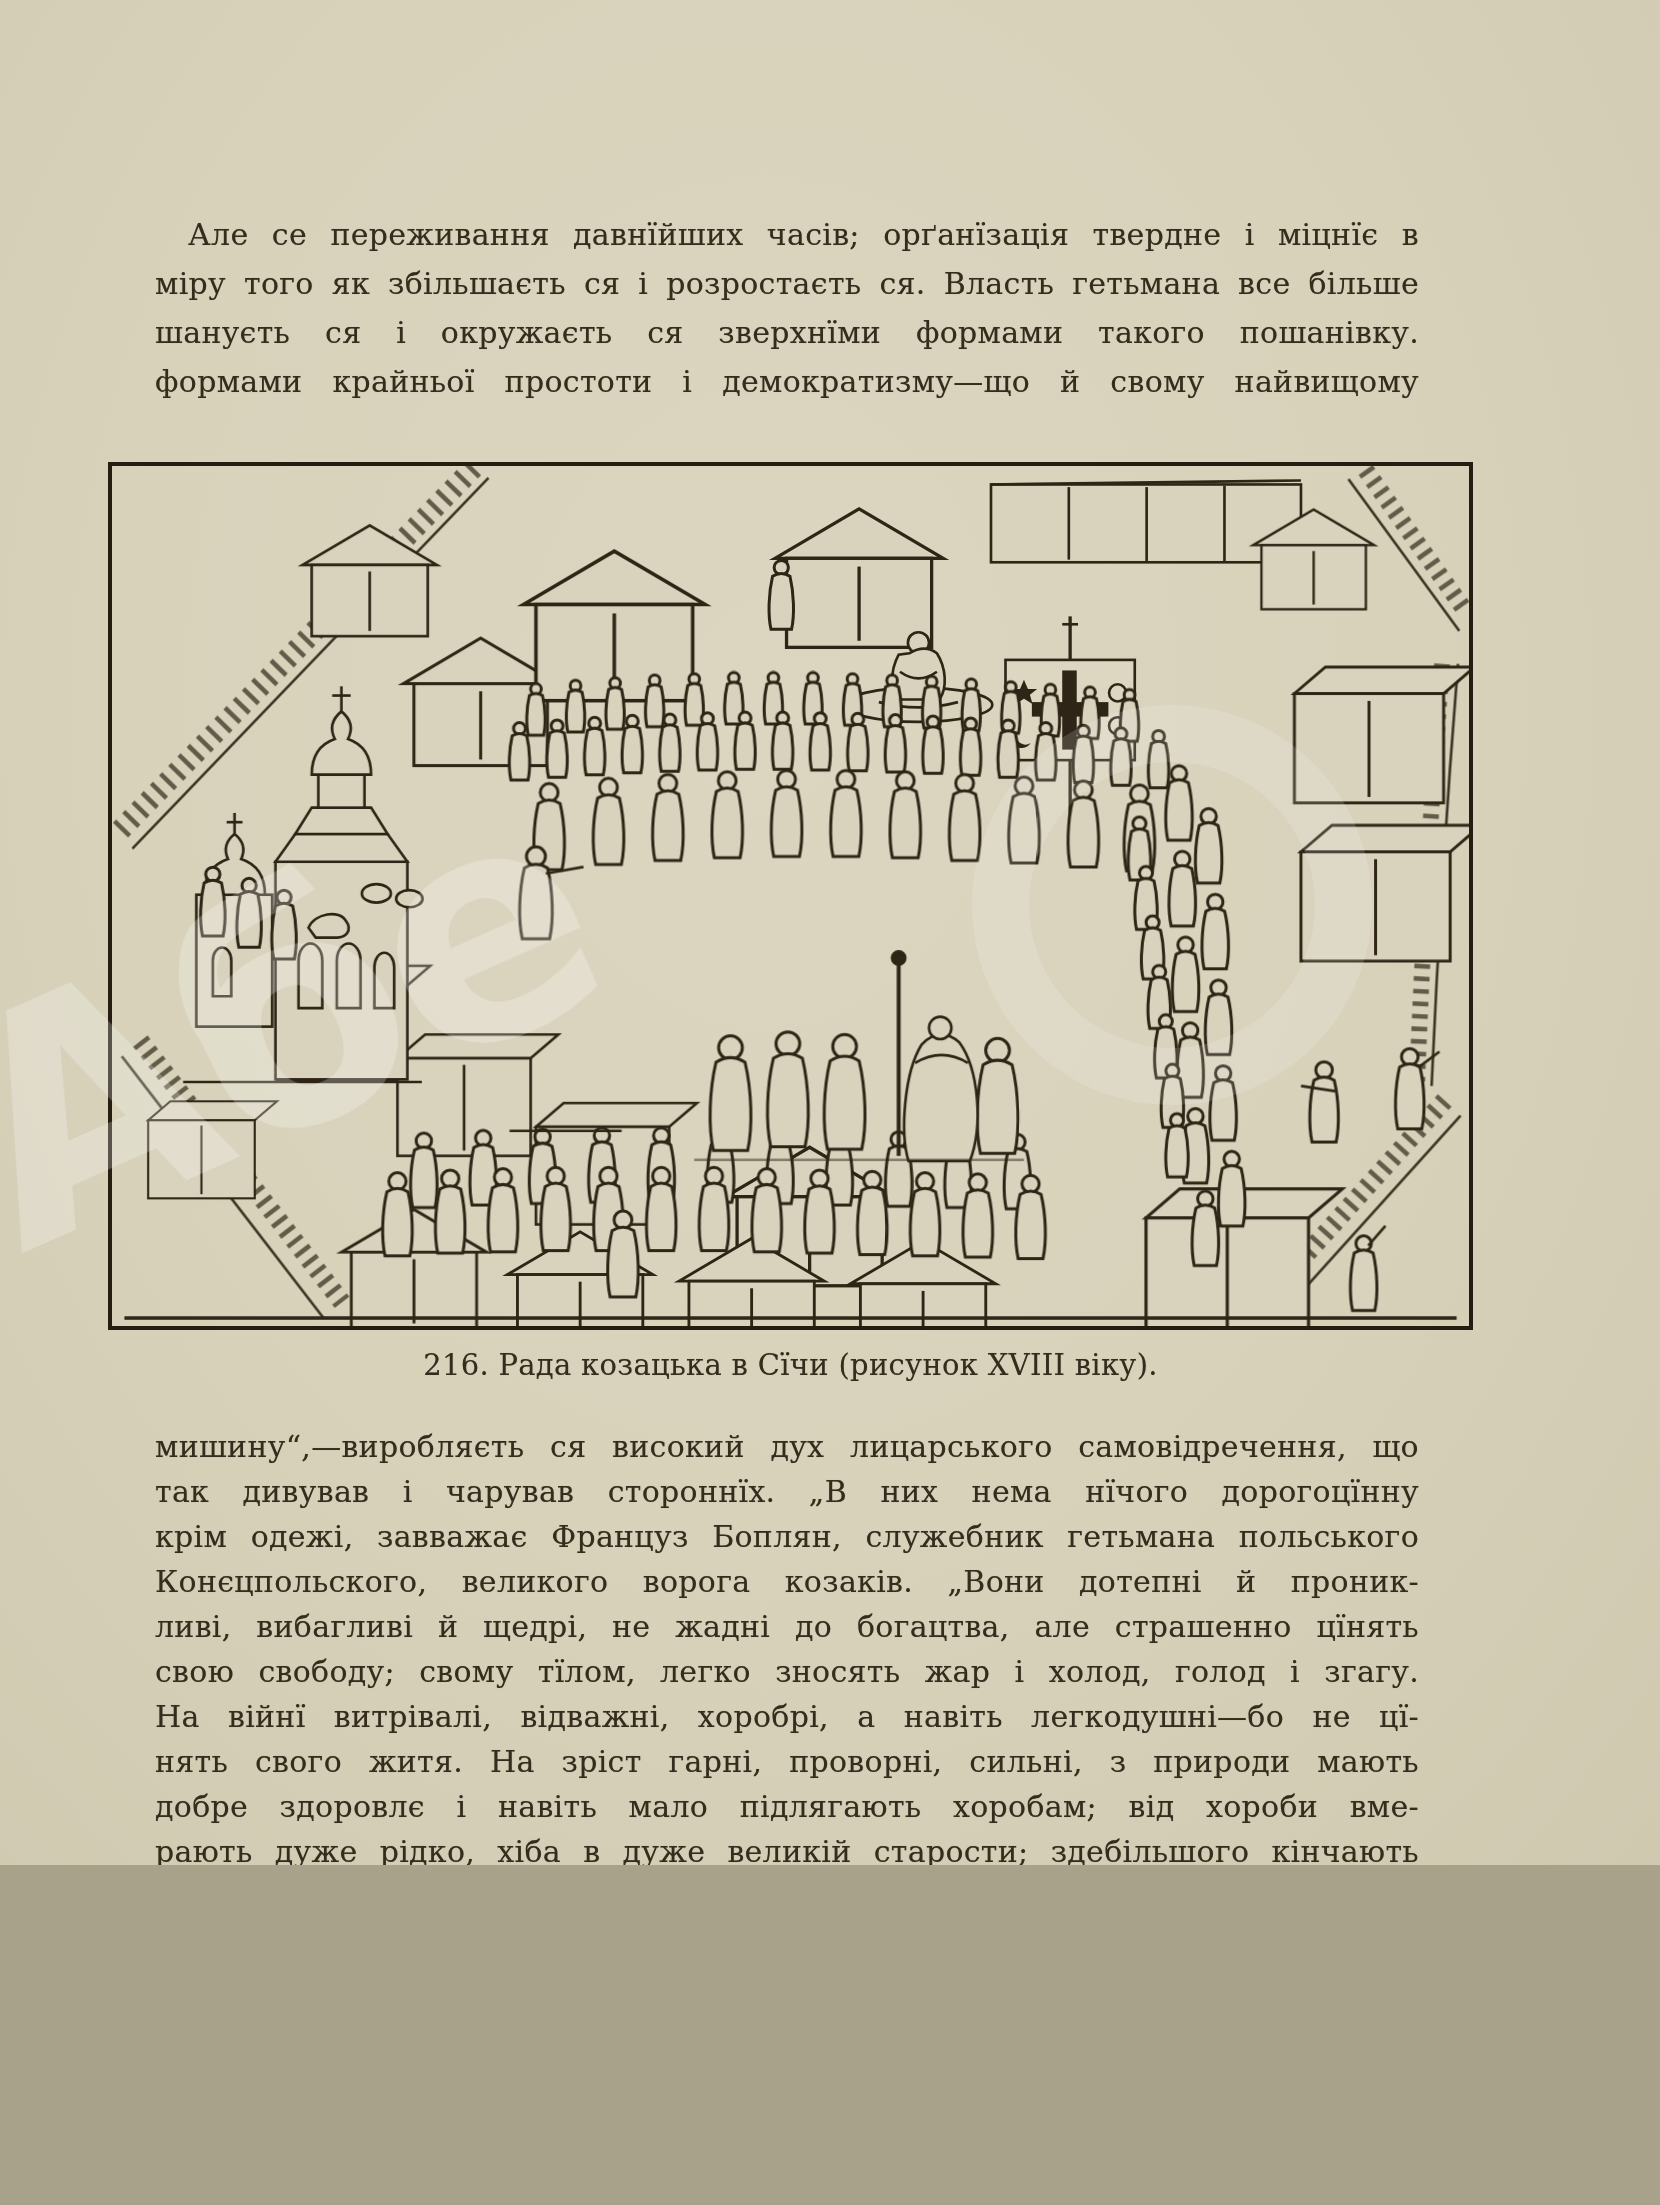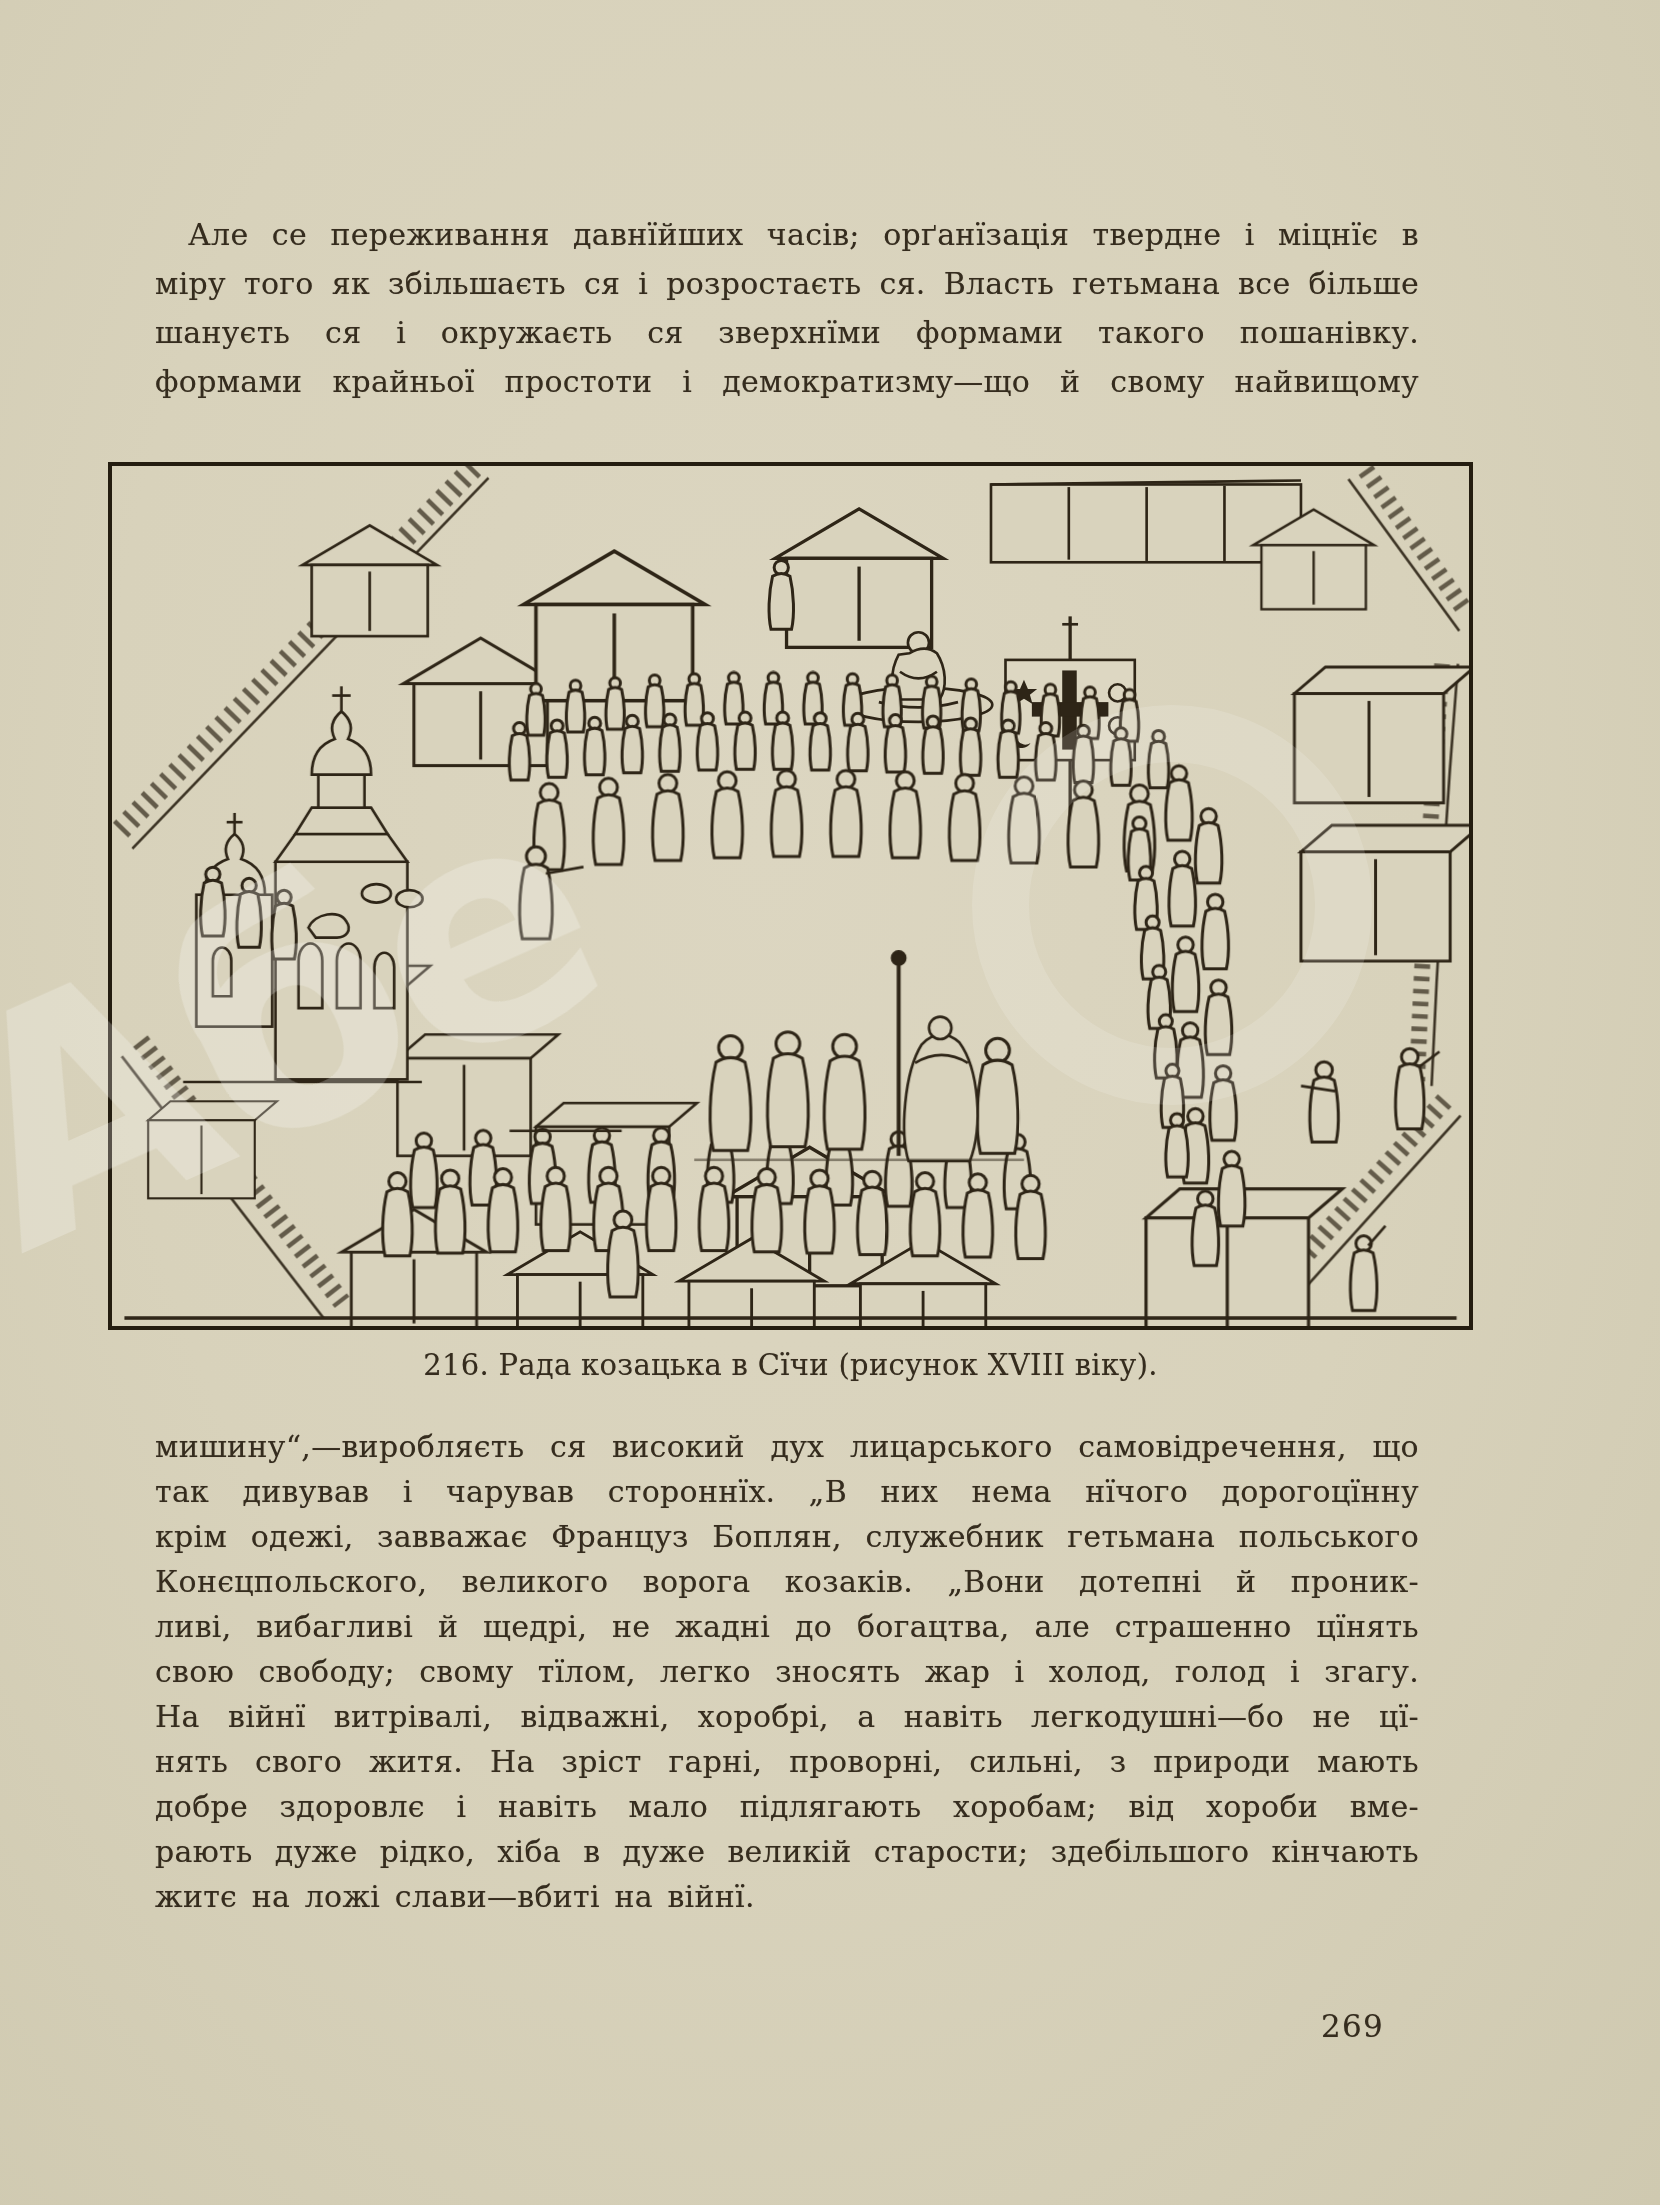--- a/index.html
+++ b/index.html
@@ -1,17 +1,17 @@
 <!DOCTYPE html>
 <html style="font-size:10.6px"><head>
 <meta charset="utf-8">
 <style>
   html,body{margin:0;padding:0;background:#a9a28a;}
   .page{
-    position:relative;width:1660px;height:2205px;overflow:hidden;
+    position:relative;width:1660px;height:1865px;overflow:hidden;
     background:radial-gradient(ellipse at 46% 38%, #dcd6c1 0%, #d8d2bb 52%, #cfc9b0 100%);
     font-family:"DejaVu Serif", serif;color:#352c1e;
   }
   .textblock{position:absolute;left:155px;width:1264px;}
   .tb-top{top:210px;}
   .tb-bottom{top:1424px;}
   .line{
     font-size:30px;line-height:49px;letter-spacing:0.3px;word-spacing:4.7px;
     text-align:justify;text-align-last:justify;white-space:nowrap0;
     text-shadow:0 0 0.7px rgba(53,44,30,.38);

